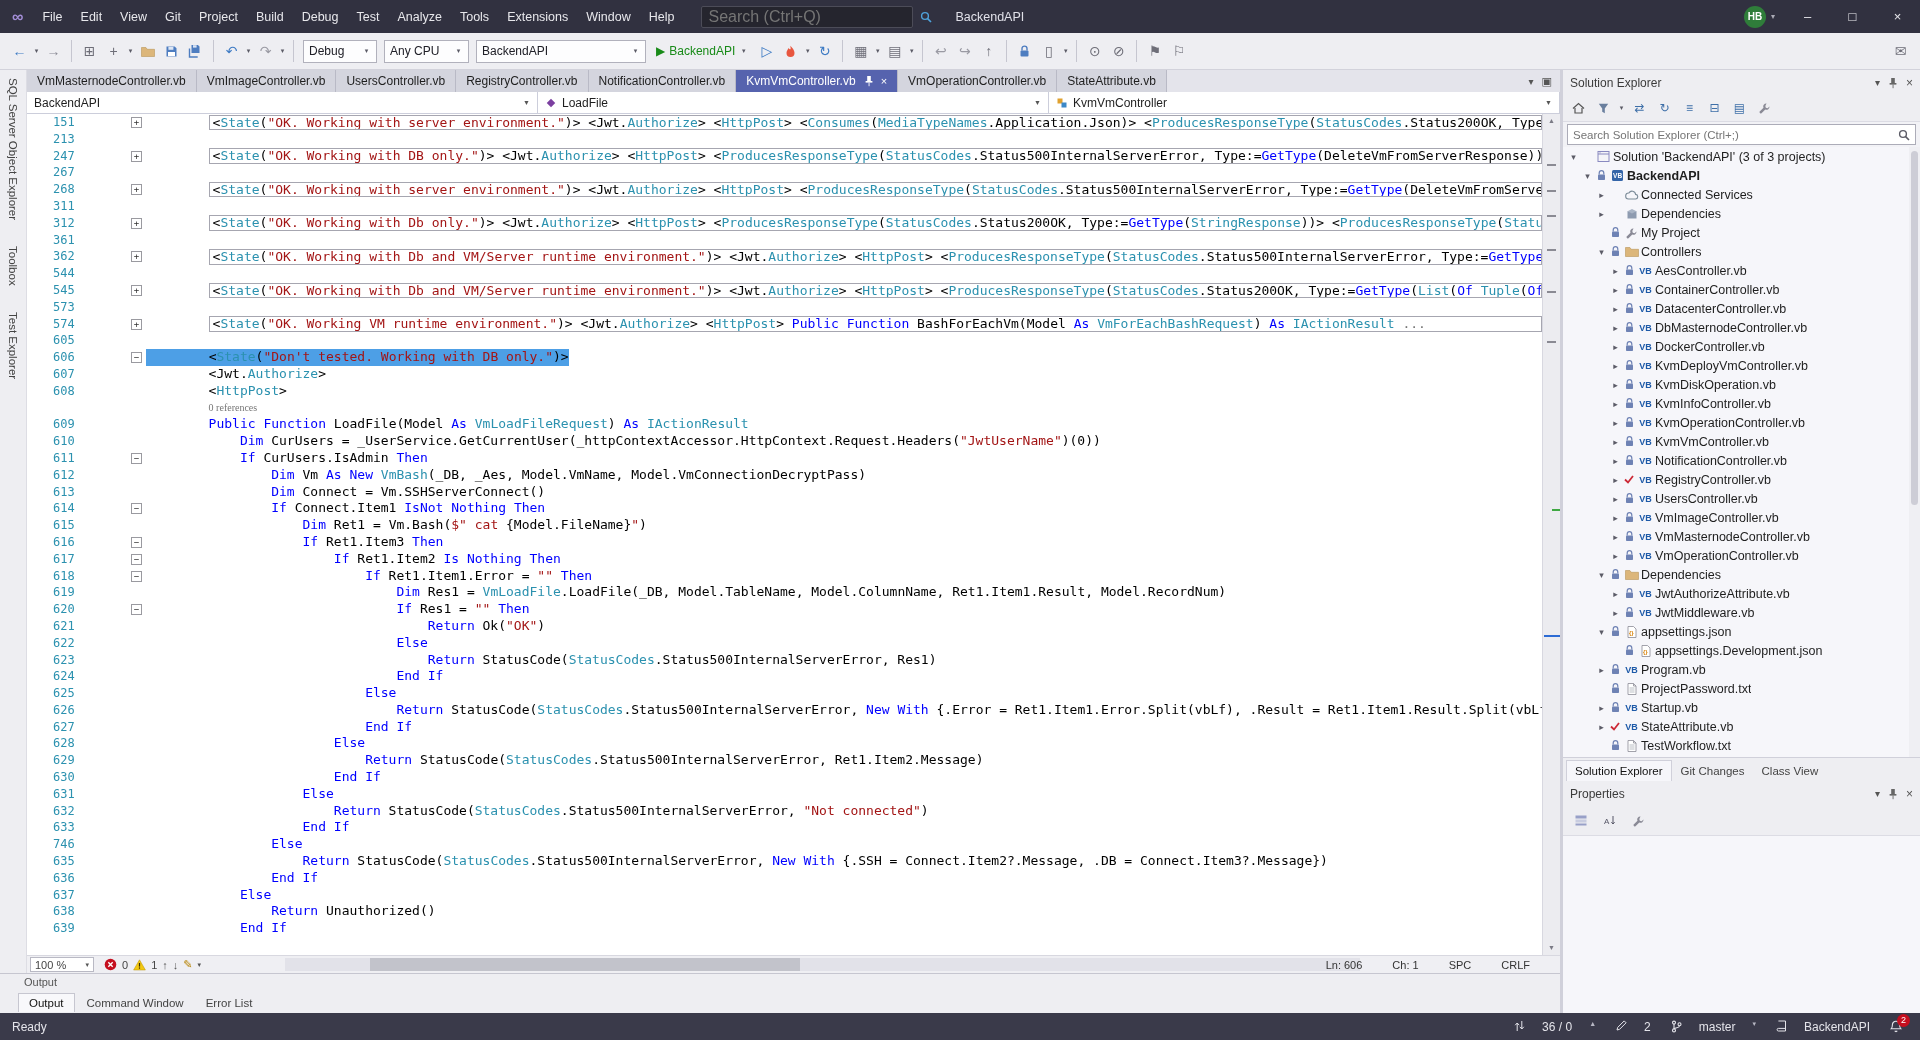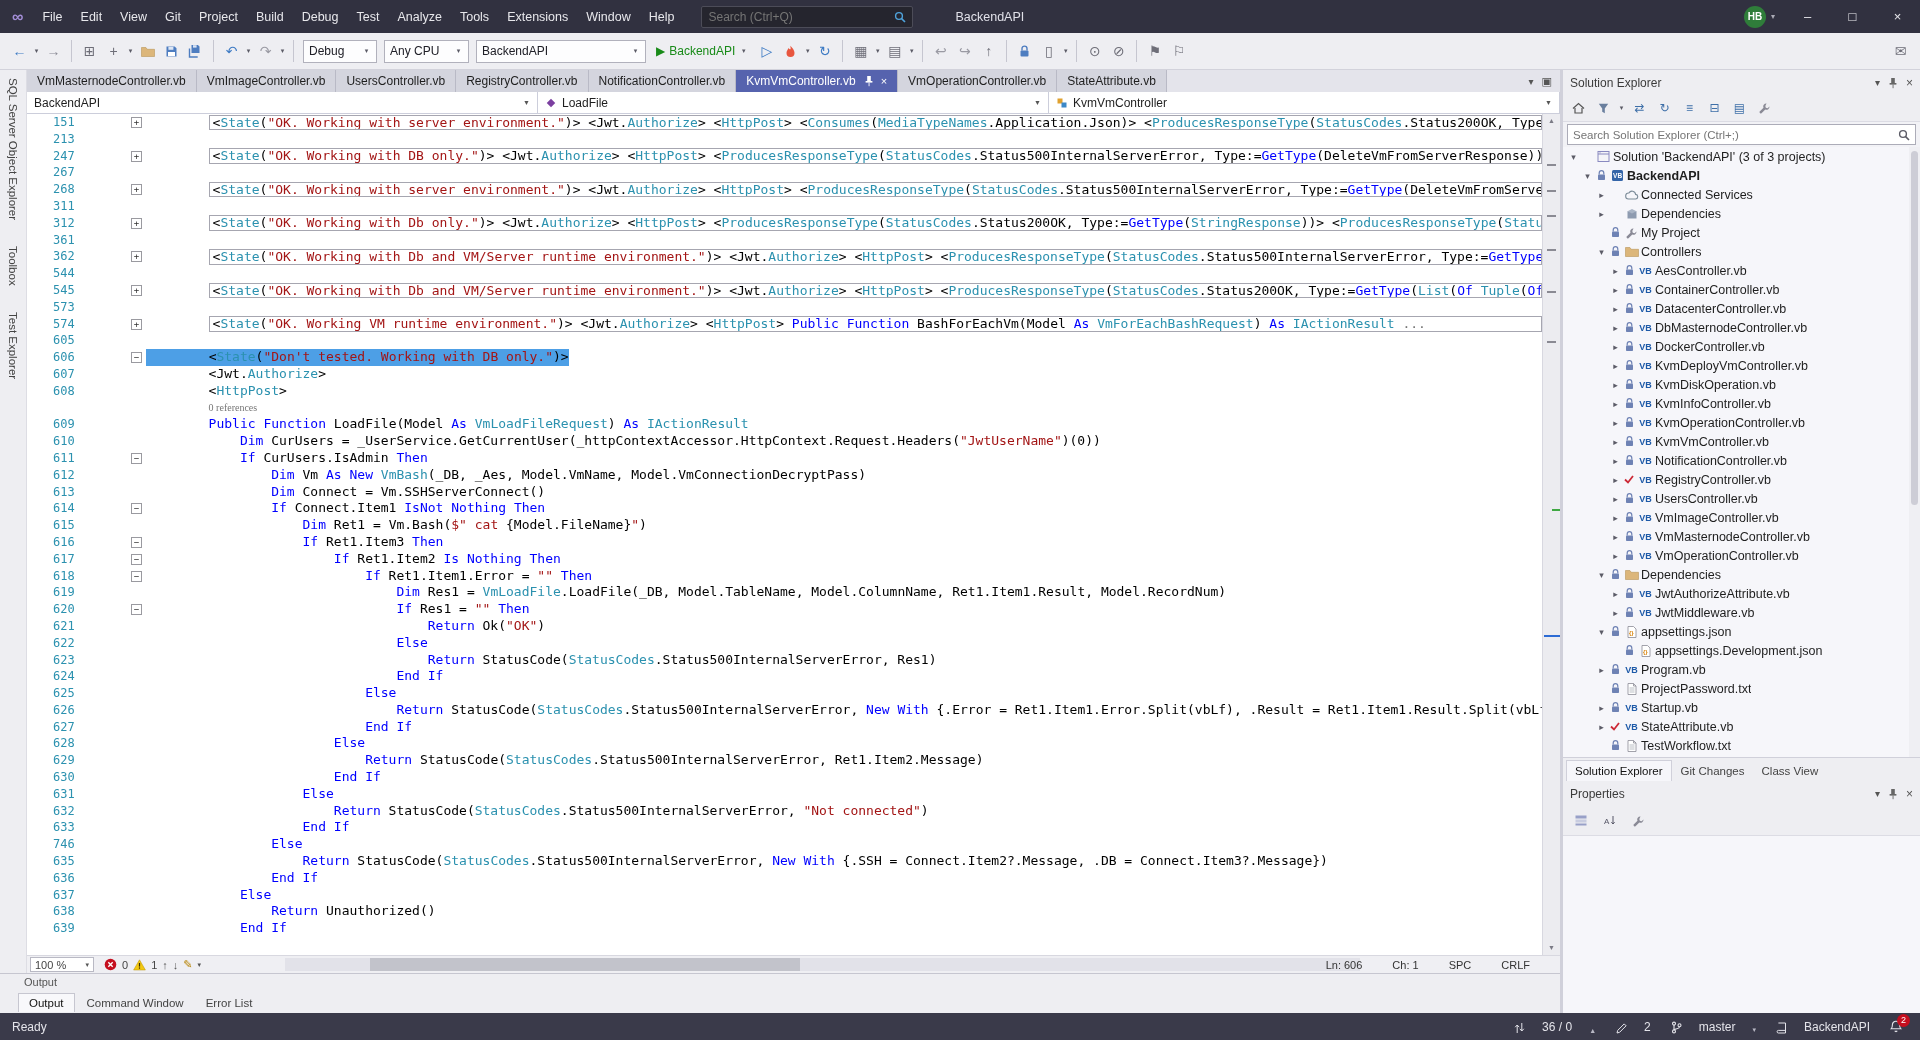--- a/index.html
+++ b/index.html
@@ -3,21 +3,21 @@
 <meta charset="utf-8">
 <style>
 *{margin:0;padding:0;box-sizing:border-box}
 html,body{width:1920px;height:1040px;overflow:hidden;background:#EEEEF2;font-family:"Liberation Sans","DejaVu Sans",sans-serif}
 #window{position:absolute;inset:0;width:1920px;height:1040px;background:#EEEEF2}
 
 .menubar{position:absolute;left:0;top:0;width:1920px;height:33px;background:#313140;color:#E8E8EC;display:flex;align-items:center;font-size:12.5px;z-index:5}
 .vslogo{margin:0 10px 0 12px;color:#A48FD8;font-size:16px;font-weight:bold}
 .mi{padding:0 9px;height:100%;display:flex;align-items:center;cursor:default;white-space:nowrap}
 .searchbox{margin-left:18px;width:212px;height:22px;background:#25252E;border:1px solid #4C4C58;border-radius:2px;display:flex;align-items:center;padding:0 6px;gap:5px}
-.searchbox input{background:transparent;border:none;outline:none;color:#C0C0CA;font-size:12px;flex:1;font-family:inherit}
+.searchbox input{background:transparent;border:none;outline:none;color:#C0C0CA;font-size:16px;flex:1;font-family:inherit}
 .wintitle{margin-left:42px;color:#E0E0E8;white-space:nowrap}
 .mb-right{margin-left:auto;display:flex;align-items:center;height:100%}
 .avatar{width:22px;height:22px;border-radius:50%;background:#2F7D3A;color:#fff;font-size:10px;font-weight:bold;display:flex;align-items:center;justify-content:center}
 .avcaret{font-size:8px;color:#AAAAB5;margin:0 10px 0 5px}
 .winbtn{width:45px;height:33px;display:flex;align-items:center;justify-content:center;font-size:13px;color:#E8E8EC}
 
 .toolbar{position:absolute;left:0;top:33px;width:1920px;height:37px;background:#EEEEF2;border-bottom:1px solid #D2D2DB;display:flex;align-items:center;padding:0 8px;gap:1px;z-index:4}
 .tb-ic{min-width:23px;height:24px;display:flex;align-items:center;justify-content:center;font-size:14px;border-radius:2px}
 .tb-dd{font-size:7px;color:#5B5B66;width:9px;text-align:center}
 .tb-sep{width:1px;height:22px;background:#C6C6D0;margin:0 5px}
@@ -89,21 +89,21 @@
 .prop-body{height:177px;background:#F6F6FA}
 
 .outputpanel{position:absolute;left:0;top:973px;width:1560px;height:40px;background:#EEEEF2;border-top:1px solid #C6C6D0}
 .out-title{font-size:11px;color:#555;padding:2px 0 0 24px;height:16px}
 .out-tabs{display:flex;padding-left:18px;gap:2px;height:22px;align-items:flex-end}
 .otab{font-size:11.5px;padding:3px 10px;color:#444}
 .otab.active{background:#F8F8FB;color:#111;border:1px solid #C6C6D0;border-bottom:none}
 
 .statusbar{position:absolute;left:0;top:1013px;width:1920px;height:27px;background:#3A3A4A;color:#E4E4EA;font-size:12px;display:flex;align-items:center;padding:0 12px}
 .sb-right{margin-left:auto;display:flex;align-items:center;gap:20px;margin-right:6px}
-.sb-item{display:flex;align-items:flex-end;gap:17px;white-space:nowrap}
+.sb-item{display:flex;align-items:flex-start;gap:17px;white-space:nowrap}
 .sb-caret{font-size:7px;color:#B8B8C4}
 .bellwrap{position:relative;display:flex}
 .badge{position:absolute;top:-6px;right:-8px;background:#C50F1F;color:#fff;border-radius:50%;width:13px;height:13px;font-size:9px;line-height:13px;text-align:center}
 .ic{display:inline-flex;align-items:center;justify-content:center}
 </style>
 </head>
 <body>
 
 <div id="window">
 

